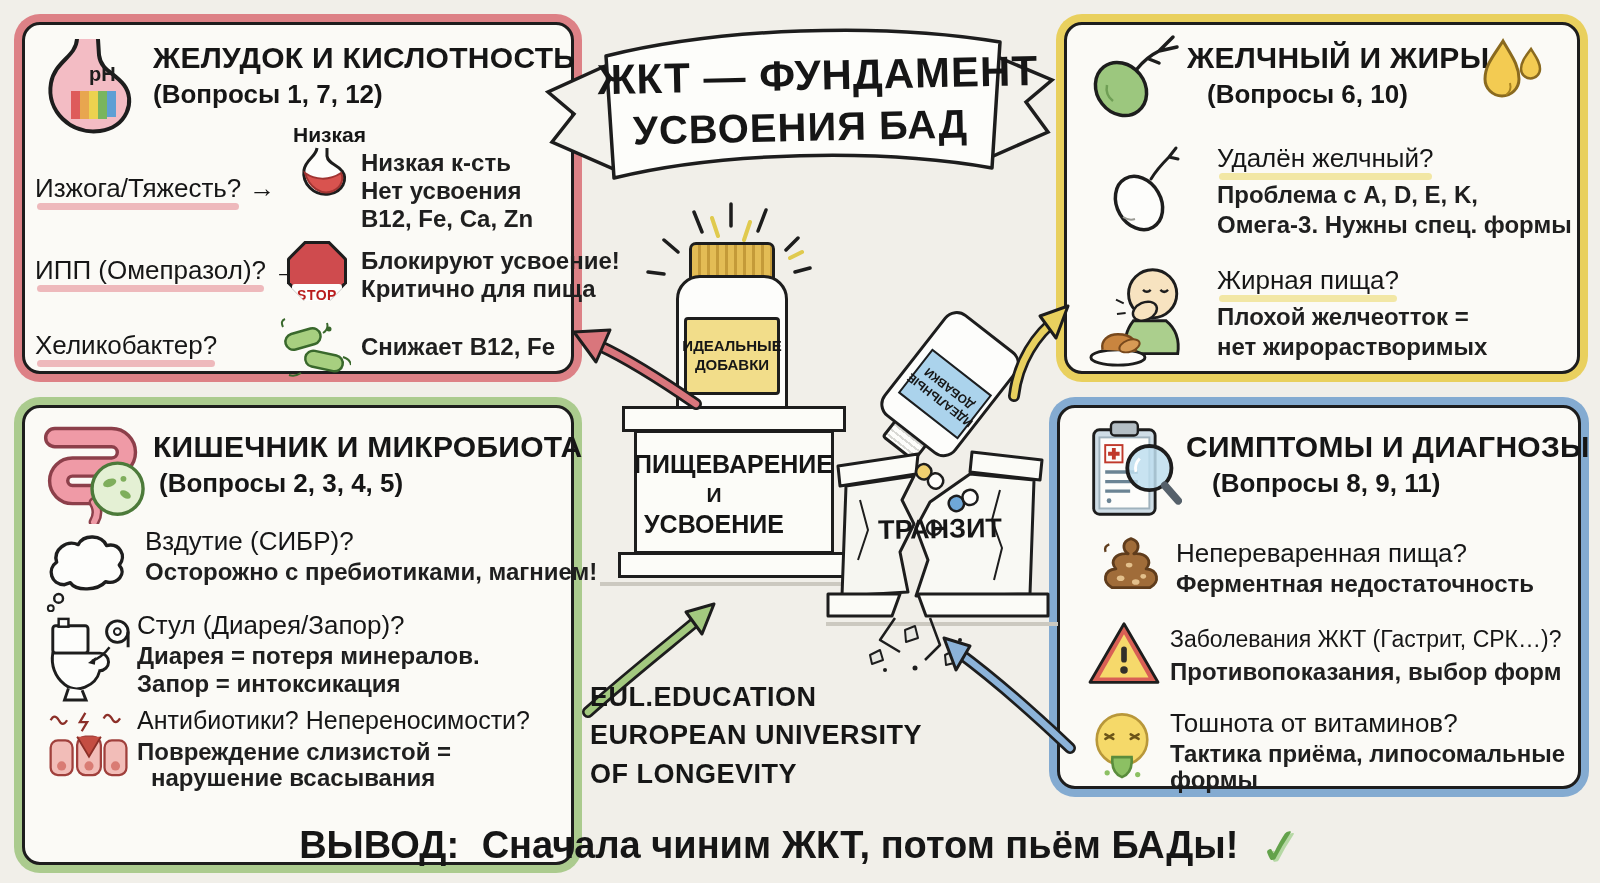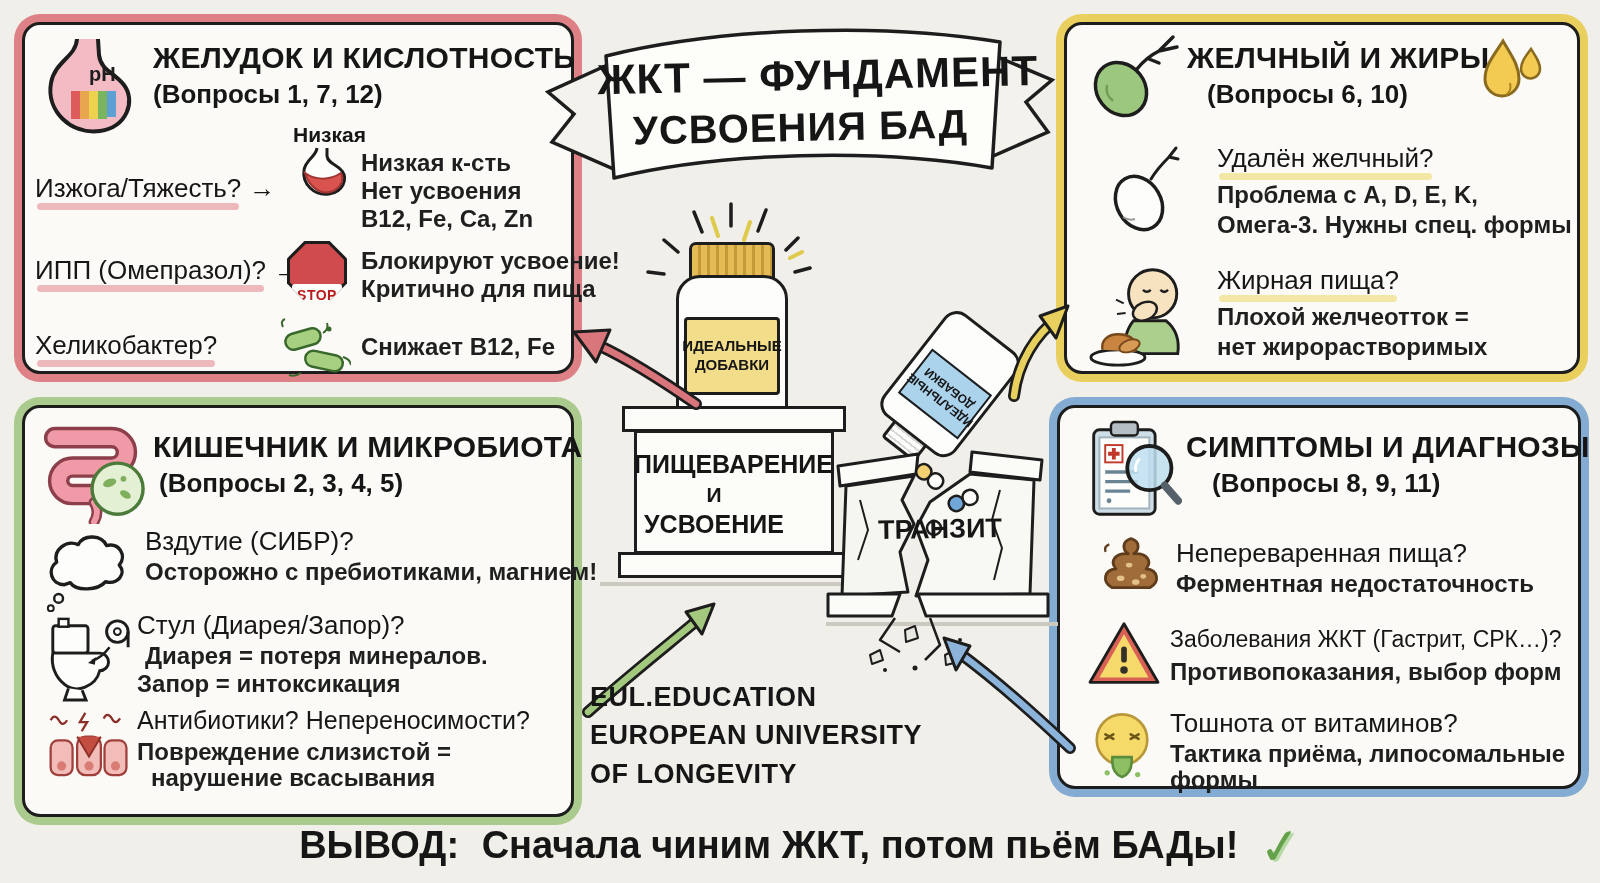--- a/index.html
+++ b/index.html
@@ -168,21 +168,21 @@
           <path d="M14 92 C12 82 20 76 30 76 C44 76 52 84 48 94" fill="#c9853f" stroke="#77481c" stroke-width="2.5"></path>
           <ellipse cx="42" cy="88" rx="11" ry="6" transform="rotate(-20 42 88)" fill="#d79a55" stroke="#77481c" stroke-width="2"></ellipse>
         </svg>
       </span>
       <div class="q hl" style="left:150px;top:240px;text-align:center;"><span class="qt">Жирная пища?</span></div>
       <div class="a" style="left:150px;top:278px;">Плохой желчеотток =</div>
       <div class="a" style="left:150px;top:308px;">нет жирорастворимых</div>
     </div>
   </div>
 
-  <div class="panel p-green" style="left:14px;top:397px;width:568px;height:428px;">
+  <div class="panel p-green" style="left:14px;top:397px;width:568px;height:476px;">
     <div class="card">
       <span class="icn" style="left:14px;top:10px;width:110px;height:106px;">
         <svg viewBox="0 0 112 108">
           <g fill="none" stroke-linecap="round">
             <path d="M16 20 H74 A15 15 0 0 1 74 50 H34 A14 14 0 0 0 34 78 H64" stroke="#8c3f4a" stroke-width="22"></path>
             <path d="M16 20 H74 A15 15 0 0 1 74 50 H34 A14 14 0 0 0 34 78 H64" stroke="#ef9aa6" stroke-width="15"></path>
             <path d="M56 86 q6 10 0 20" stroke="#8c3f4a" stroke-width="11"></path>
             <path d="M56 86 q6 10 0 20" stroke="#ef9aa6" stroke-width="6"></path>
           </g>
           <circle cx="80" cy="72" r="26" fill="#e4f0d4" stroke="#4c7a3a" stroke-width="3.5"></circle>
@@ -211,21 +211,21 @@
           <path d="M14 40 H62 A9 9 0 0 1 62 58 C58 74 38 82 26 72 C16 64 12 52 14 40 Z" fill="#fdfdfb" stroke="#1d1d1d" stroke-width="3"></path>
           <path d="M30 76 L26 88 H48 L44 78" fill="#fdfdfb" stroke="#1d1d1d" stroke-width="3"></path>
           <circle cx="80" cy="18" r="11" fill="#fdfdfb" stroke="#1d1d1d" stroke-width="3"></circle>
           <circle cx="80" cy="18" r="3.5" fill="#fff" stroke="#1d1d1d" stroke-width="2"></circle>
           <path d="M91 18 V34" stroke="#1d1d1d" stroke-width="3"></path>
           <path d="M72 34 C66 42 60 46 54 48" stroke="#1d1d1d" stroke-width="2.5" fill="none"></path>
           <polygon points="50,50 58,44 57,52" fill="#1d1d1d"></polygon>
         </svg>
       </span>
       <div class="q" style="left:112px;top:202px;"><span class="qt">Стул (Диарея/Запор)?</span></div>
-      <div class="a" style="left:120px;top:234px;text-align:right;">Диарея = потеря минералов.</div>
+      <div class="a" style="left:112px;top:234px;text-align:right;">Диарея = потеря минералов.</div>
       <div class="a" style="left:112px;top:262px;">Запор = интоксикация</div>
 
       <span class="icn" style="left:22px;top:300px;width:84px;height:72px;">
         <svg viewBox="0 0 92 76">
           <path d="M4 12 q4 -8 9 0 q4 8 9 0 M62 10 q4 -8 9 0 q4 8 9 0" stroke="#8c2f28" stroke-width="2.5" fill="none"></path>
           <path d="M42 4 l-6 10 h8 l-6 10" stroke="#8c2f28" stroke-width="2.5" fill="none"></path>
           <g fill="#f2bdb8" stroke="#a0403c" stroke-width="2.5">
             <rect x="4" y="34" width="24" height="38" rx="8"></rect>
               <rect x="33" y="30" width="26" height="42" rx="9"></rect>
               <rect x="63" y="34" width="24" height="38" rx="8"></rect>

